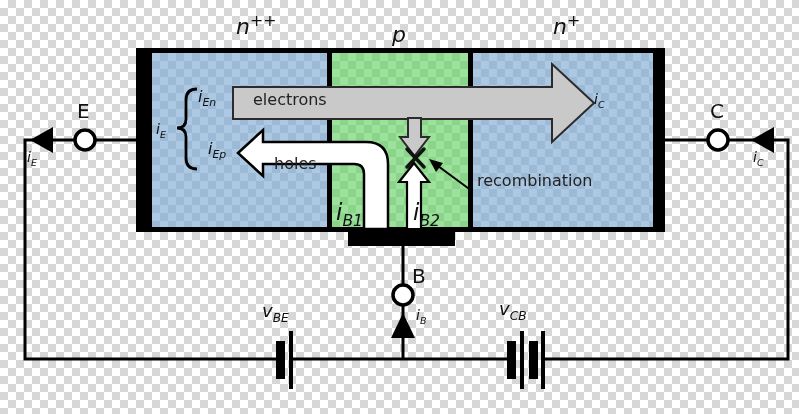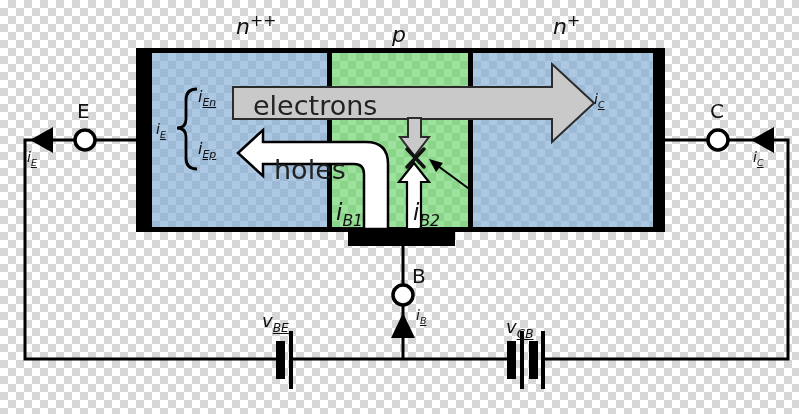--- a/index.html
+++ b/index.html
@@ -37,24 +37,24 @@
     background-image:repeating-conic-gradient(#9cb9d6 0% 25%, #adc8e3 0% 50%);
     background-size:16px 16px;
   }
   #base-contact{
     left:348px;top:232px;width:107px;height:14px;background:#000;
   }
   svg.overlay{position:absolute;left:0;top:0;}
   
   .lbl{position:absolute;color:#111;line-height:1;white-space:nowrap;}
   .math{font-style:italic;}
-  .lbl sub{font-size:0.68em;font-style:italic;text-decoration:underline;}
+  .lbl sub{font-size:0.68em;font-style:italic;}
   .lbl sup{font-size:0.72em;}
   .region-label{font-size:22px;font-style:italic;}
-  .flow-label{font-size:27px;color:#222;}
+  .flow-label{font-size:16px;color:#222;}
   .terminal-label{font-size:20px;font-style:normal;}
   .current-label{font-size:14px;}
   .small-current{font-size:16px;}
   .b-current{font-size:23px;}
   .v-label{font-size:18px;}
 </style>
 </head>
 <body>
 
 <div id="stage">
@@ -100,32 +100,33 @@
 
     <path d="M197,89 Q186,89 186,100 L186,119 Q186,128 177,128 Q186,128 186,137 L186,158 Q186,169 197,169" fill="none" stroke="#000" stroke-width="2.8"></path>
   </svg>
 
   <div class="lbl region-label" style="left:236px;top:13px;"><span>n</span><sup>++</sup></div>
   <div class="lbl region-label" style="left:392px;top:21px;"><span>p</span><sup></sup></div>
   <div class="lbl region-label" style="left:553px;top:13px;"><span>n</span><sup>+</sup></div>
 
   <div class="lbl flow-label" style="left:253px;top:92px;">electrons</div>
   <div class="lbl flow-label" style="left:266px;top:156px;margin-left:8px;">holes</div>
+  <div class="lbl flow-label" style="left:477px;top:173px;">recombination</div>
 
   <div class="lbl math current-label" style="left:594px;top:92px;"><span>i</span><sub>C</sub></div>
   <div class="lbl math b-current" style="left:336px;top:201px;"><span>i</span><sub>B1</sub></div>
   <div class="lbl math b-current" style="left:413px;top:201px;"><span>i</span><sub>B2</sub></div>
   <div class="lbl math current-label" style="left:156px;top:122px;"><span>i</span><sub>E</sub></div>
   <div class="lbl math small-current" style="left:198px;top:89px;"><span>i</span><sub>En</sub></div>
-  <div class="lbl math small-current" style="left:198px;top:141px;"><span>i</span><sub>Ep</sub></div>
+  <div class="lbl math small-current" style="left:208px;top:141px;"><span>i</span><sub>Ep</sub></div>
 
   <div class="lbl terminal-label" style="left:77px;top:101px;">E</div>
   <div class="lbl terminal-label" style="left:710px;top:101px;">C</div>
   <div class="lbl terminal-label" style="left:412px;top:266px;">B</div>
 
   <div class="lbl math current-label" style="left:27px;top:150px;"><span>i</span><sub>E</sub></div>
   <div class="lbl math current-label" style="left:753px;top:150px;"><span>i</span><sub>C</sub></div>
   <div class="lbl math current-label" style="left:416px;top:308px;"><span>i</span><sub>B</sub></div>
 
-  <div class="lbl math v-label" style="left:262px;top:312px;"><span>v</span><sub>BE</sub></div>
-  <div class="lbl math v-label" style="left:499px;top:318px;margin-left:7px;"><span>v</span><sub>CB</sub></div>
+  <div class="lbl math v-label" style="left:262px;top:302px;"><span>v</span><sub>BE</sub></div>
+  <div class="lbl math v-label" style="left:499px;top:300px;"><span>v</span><sub>CB</sub></div>
 
 </div>
 
 </body></html>

